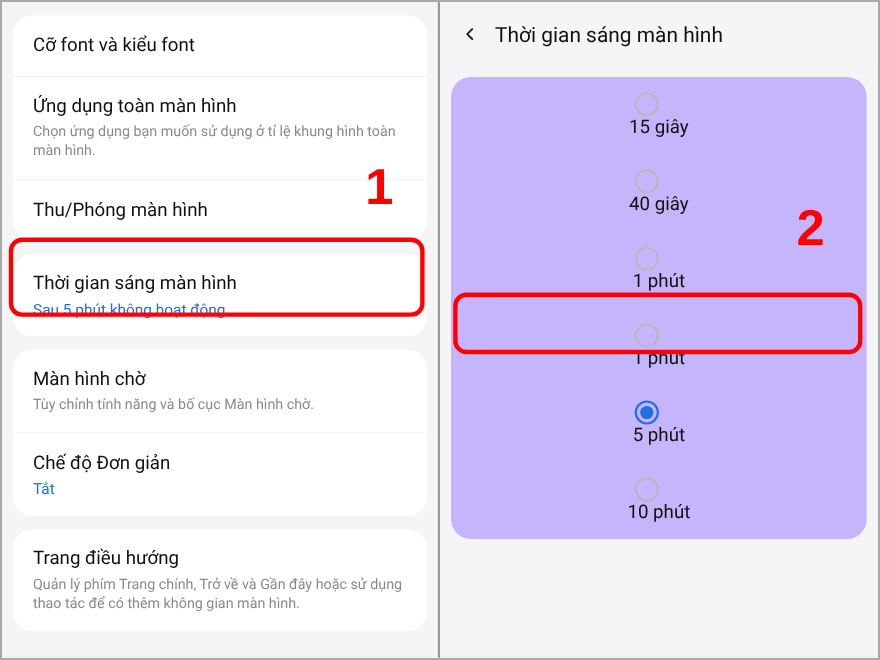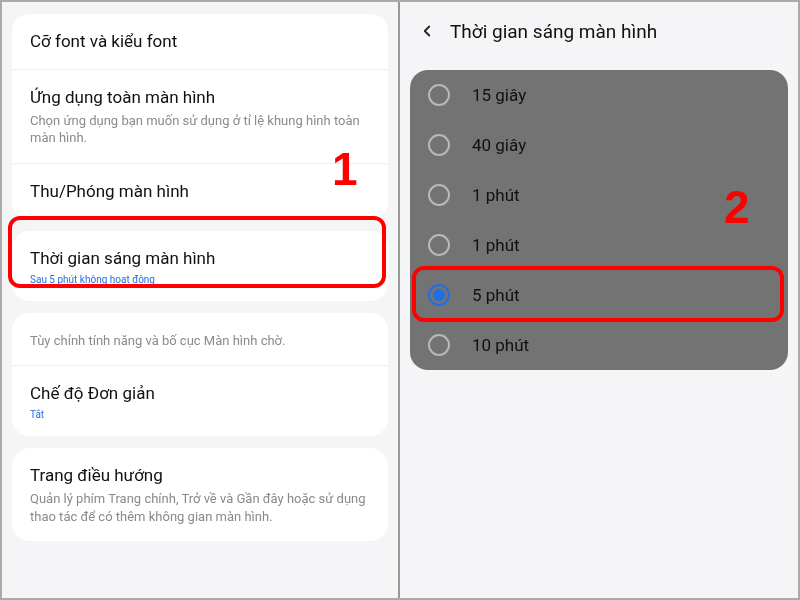--- a/index.html
+++ b/index.html
@@ -47,21 +47,21 @@
     color: #111;
     line-height: 1.35;
   }
   .row .sub {
     font-size: 13px;
     color: #8a8a8e;
     line-height: 1.35;
     margin-top: 3px;
   }
   .row .sub-blue {
-    font-size: 10px;
+    font-size: 14px;
     color: #1f6fe5;
     margin-top: 4px;
   }
   .header {
     display: flex;
     align-items: center;
     padding: 16px 14px 16px 14px;
     background: #f5f5f7;
   }
   .back-chev {
@@ -71,21 +71,22 @@
     color: #222;
   }
   .header-title {
     font-size: 19px;
     color: #111;
   }
   .option-row {
     display: flex;
     align-items: center;
     padding: 14px 18px;
-    background: #737373;
+    background: #c4b5fd;
+    flex-direction: column;
   }
   .radio {
     width: 22px; height: 22px;
     border: 2px solid #b8b8bc;
     border-radius: 50%;
     margin-right: 22px;
     position: relative;
     flex-shrink: 0;
   }
   .radio.selected {
@@ -141,20 +142,21 @@
 
     <div class="group">
       <div class="row">
         <div class="title">Thời gian sáng màn hình</div>
         <div class="sub-blue">Sau 5 phút không hoạt động</div>
       </div>
     </div>
 
     <div class="group">
       <div class="row">
+        <div class="title">Màn hình chờ</div>
         <div class="sub">Tùy chỉnh tính năng và bố cục Màn hình chờ.</div>
       </div>
       <div class="row">
         <div class="title">Chế độ Đơn giản</div>
         <div class="sub-blue">Tắt</div>
       </div>
     </div>
 
     <div class="group">
       <div class="row">

